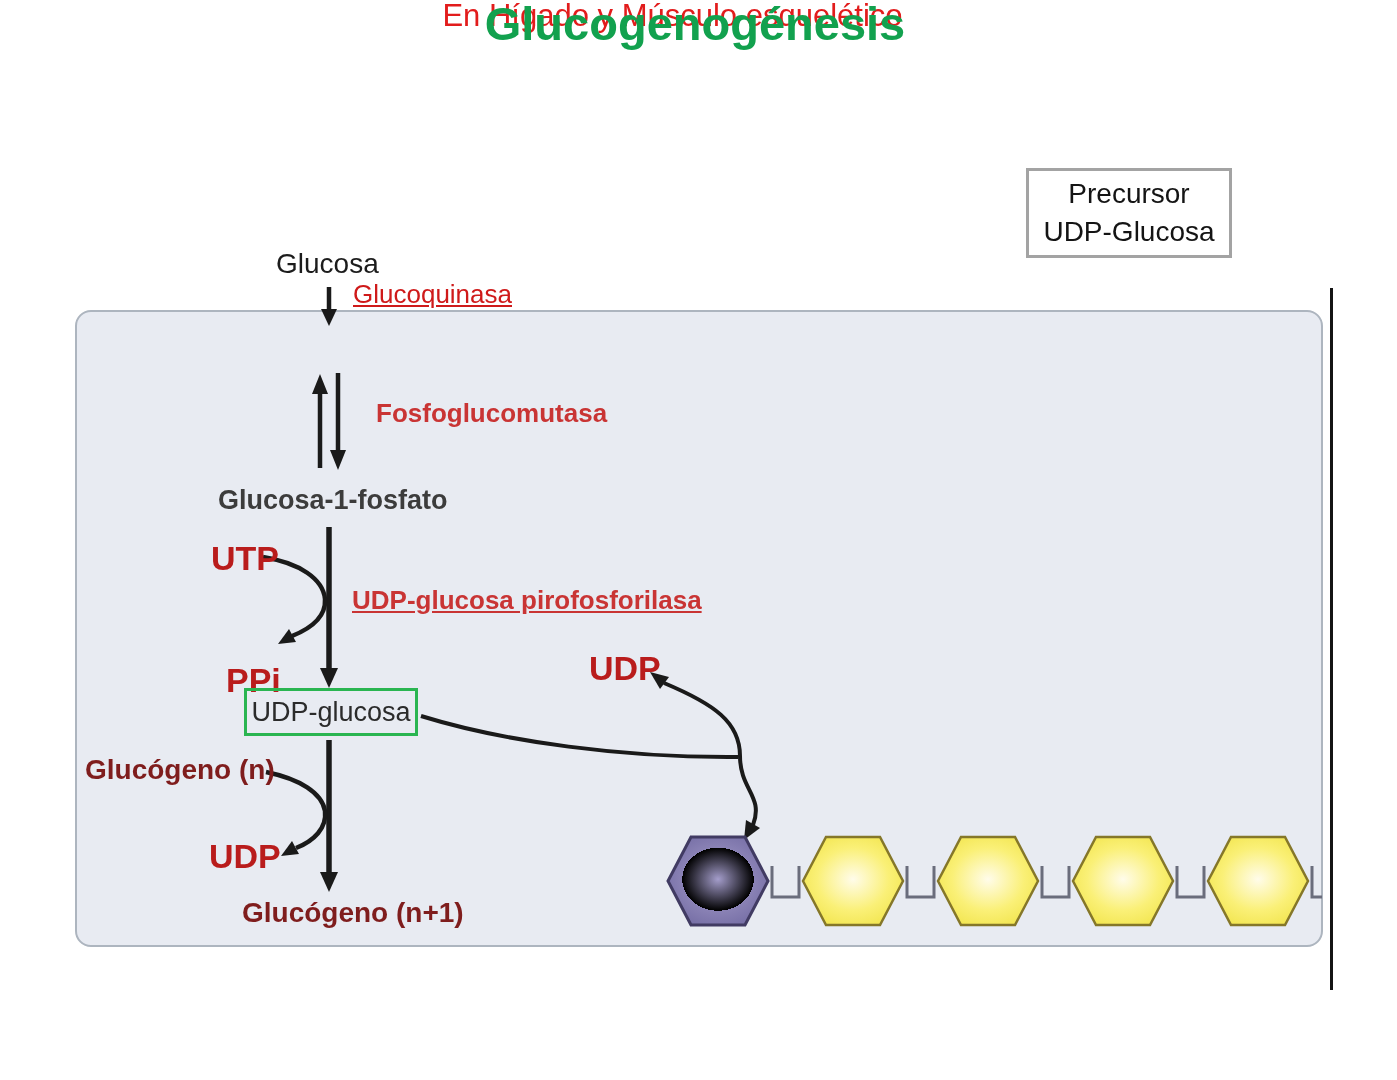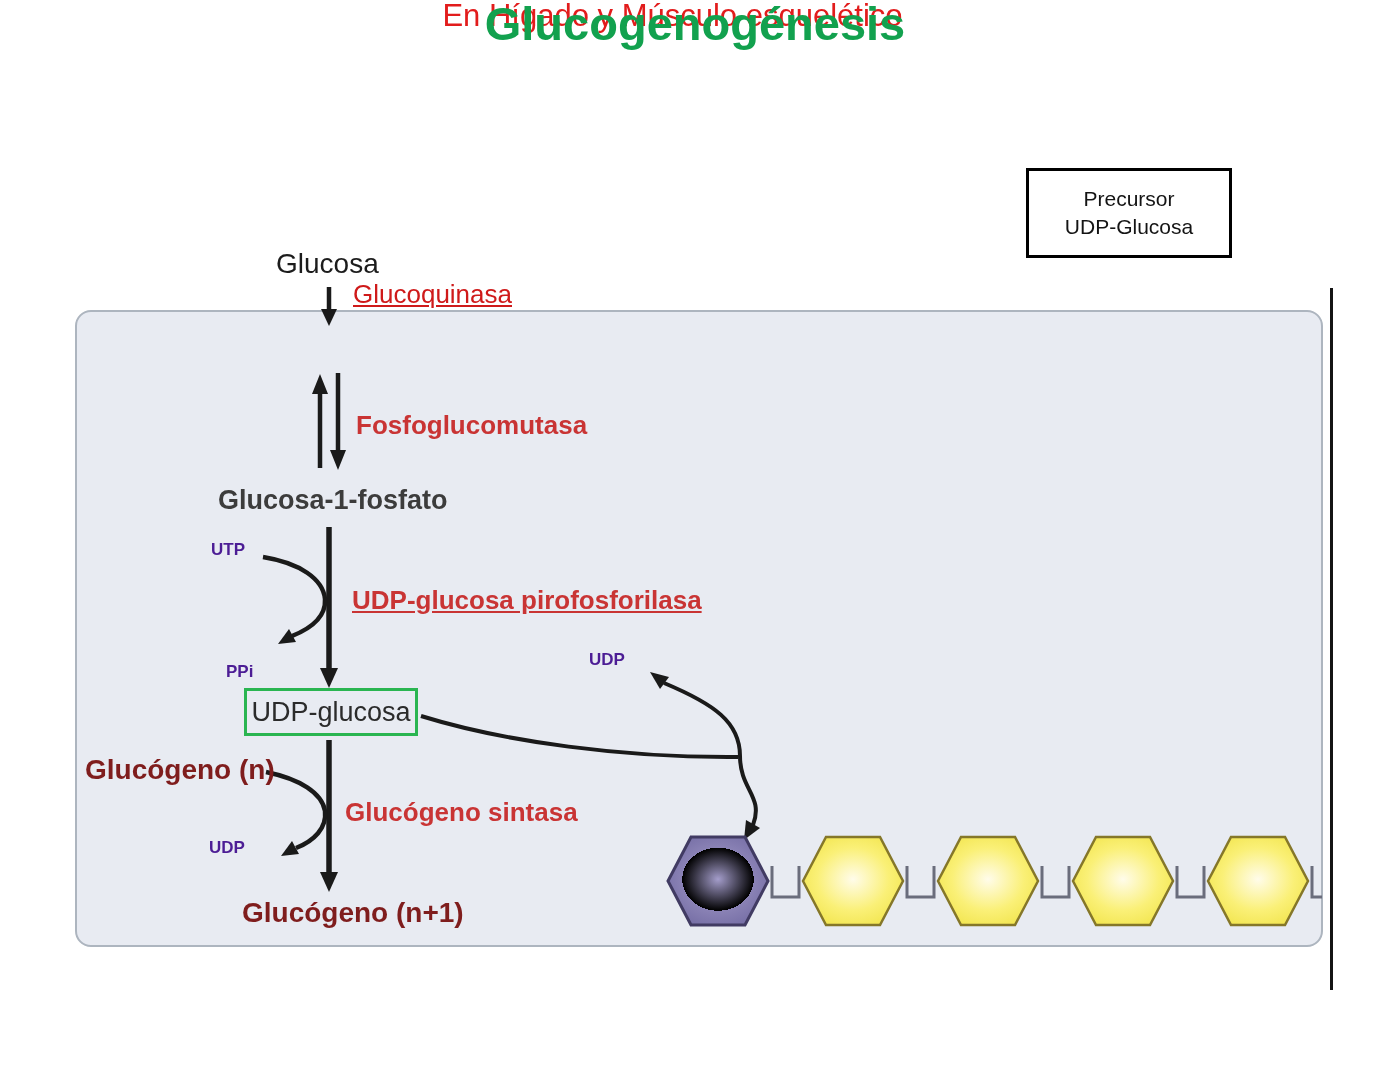--- a/index.html
+++ b/index.html
@@ -12,44 +12,44 @@
   .slide-title{
     left:0;top:102;width:1390px;text-align:center;
     font-size:47px;font-weight:700;color:#12a14e;letter-spacing:0px;
   }
   .slide-subtitle{
     left:0;top:201;width:1345px;text-align:center;
     font-size:31px;font-weight:400;color:#e21c1c;
   }
   .precursor-box{
     left:1026px;top:168px;width:200px;height:84px;
-    border:3px solid #000000;background:#ffffff;
+    border:3px solid #a3a3a3;background:#ffffff;
     display:flex;flex-direction:column;align-items:center;justify-content:center;
-    font-size:21px;color:#141414;line-height:1.35;text-align:center;
+    font-size:28px;color:#141414;line-height:1.35;text-align:center;
   }
 
   .lbl-glucosa{left:276px;top:250px;font-size:28px;color:#1c1c1c;}
   .lbl-glucoquinasa{left:353px;top:281px;font-size:26px;color:#cf1a1a;text-decoration:underline;}
 
   .pathway-panel{
     left:75px;top:310px;width:1248px;height:637px;
     background:#e8ebf2;border:2px solid #adb5bf;border-radius:16px;
     box-sizing:border-box;
   }
   .vertical-rule{
     left:1330px;top:288px;width:3px;height:702px;background:#141414;
   }
 
   .metab{font-size:27px;font-weight:600;color:#3c3c3c;}
   .enzyme{font-size:26px;font-weight:700;color:#c93434;}
-  .cofactor{font-size:17px;font-weight:600;color:#4c1d95;}
+  .cofactor{font-size:34px;font-weight:600;color:#b91c1c;}
   .navy{font-size:28px;font-weight:700;color:#7f1d1d;}
 
   .lbl-g6p{left:221px;top:331px;}
-  .lbl-fosfoglucomutasa{left:356px;top:400px;margin-top:12px;}
+  .lbl-fosfoglucomutasa{left:376px;top:400px;}
   .lbl-g1p{left:218px;top:487px;text-align:center;}
   .lbl-utp{left:211px;top:541px;}
   .lbl-pirofosforilasa{left:352px;top:587px;text-decoration:underline;}
   .lbl-ppi{left:226px;top:663px;}
   .lbl-udp-right{left:589px;top:651px;}
   .lbl-glucogeno-n{left:85px;top:756px;}
   .lbl-glucogeno-sintasa{left:345px;top:799px;}
   .lbl-udp-left{left:209px;top:839px;}
   .lbl-glucogeno-n1{left:217px;top:899px;margin-left:25px;}
 
@@ -137,17 +137,16 @@
   <div class="abs enzyme lbl-fosfoglucomutasa">Fosfoglucomutasa</div>
   <div class="abs metab lbl-g1p">Glucosa-1-fosfato</div>
   <div class="abs cofactor lbl-utp">UTP</div>
   <div class="abs enzyme lbl-pirofosforilasa">UDP-glucosa pirofosforilasa</div>
   <div class="abs cofactor lbl-ppi">PPi</div>
   <div class="abs cofactor lbl-udp-right">UDP</div>
   <div class="abs udp-glucosa-box">
     <span>UDP-glucosa</span>
   </div>
   <div class="abs navy lbl-glucogeno-n">Glucógeno (n)</div>
-  <div class="abs enzyme lbl-glucogeno-sintasa">Glucógeno sintasa</div>
   <div class="abs cofactor lbl-udp-left">UDP</div>
   <div class="abs navy lbl-glucogeno-n1">Glucógeno (n+1)</div>
 
 </div>
 
 </body></html>

